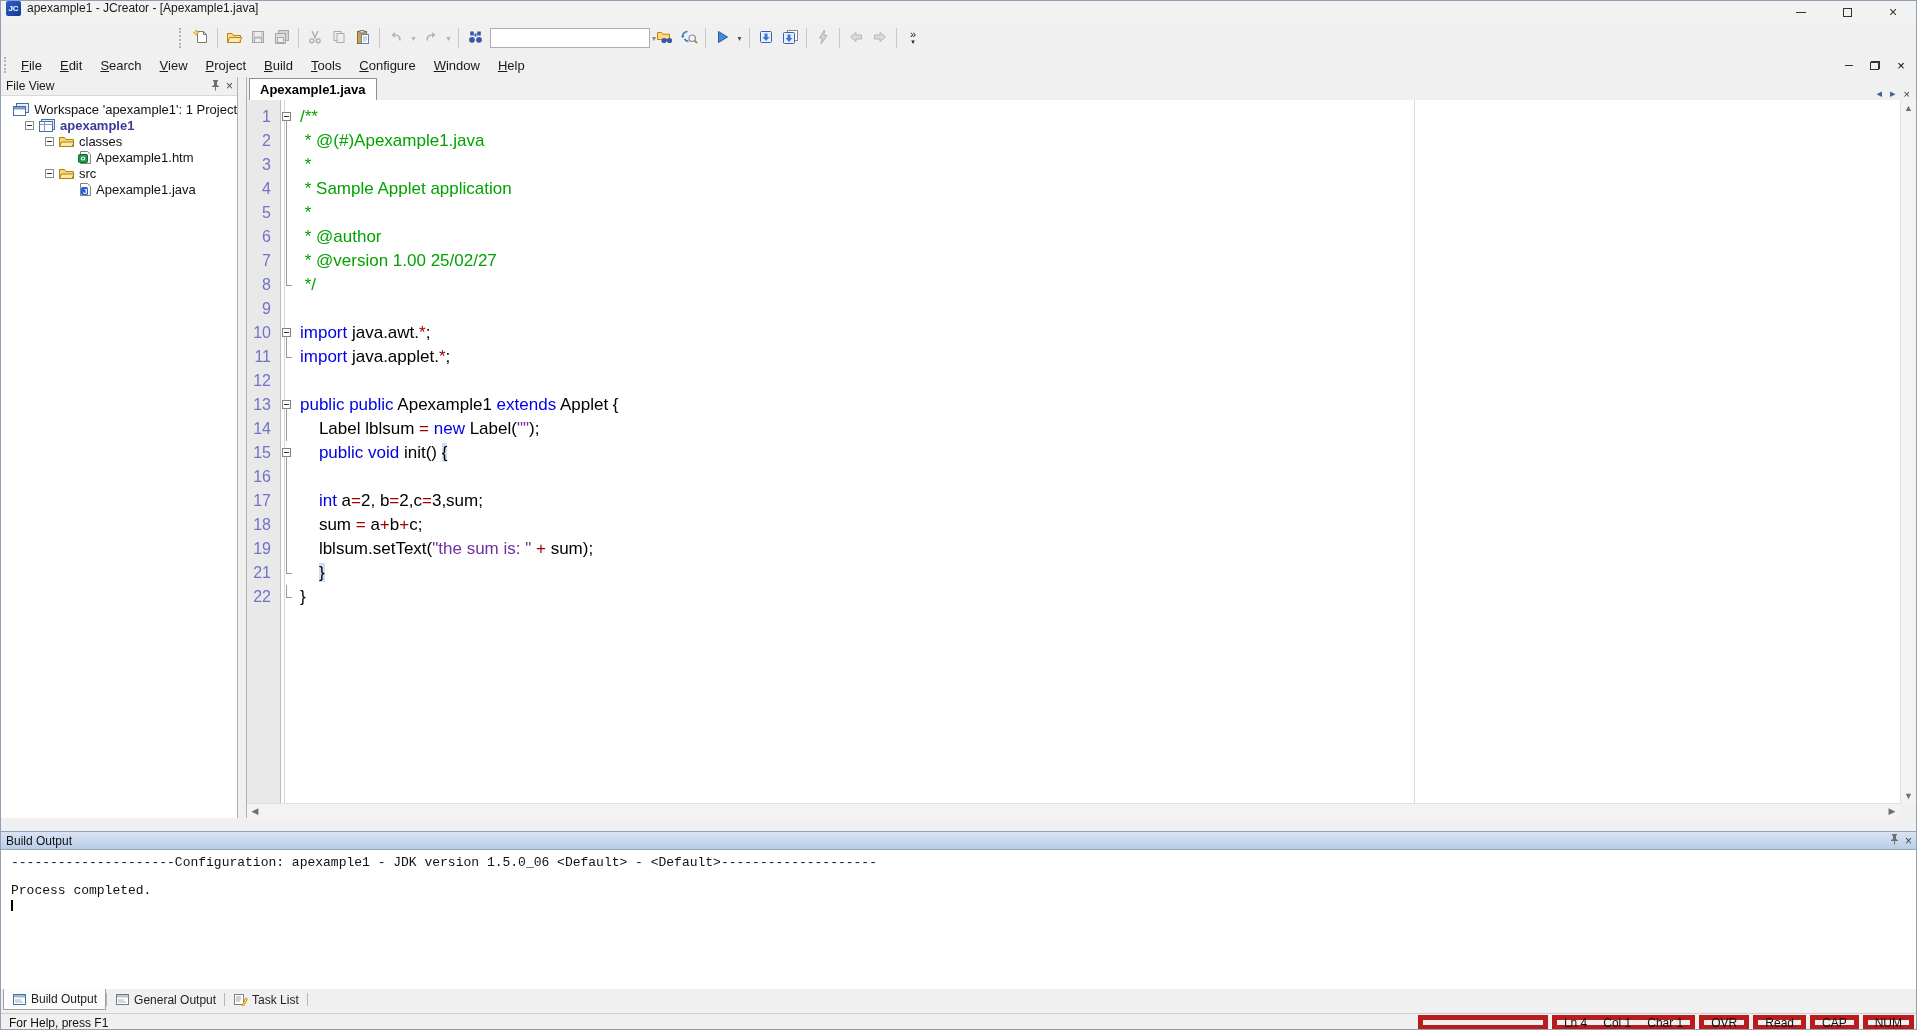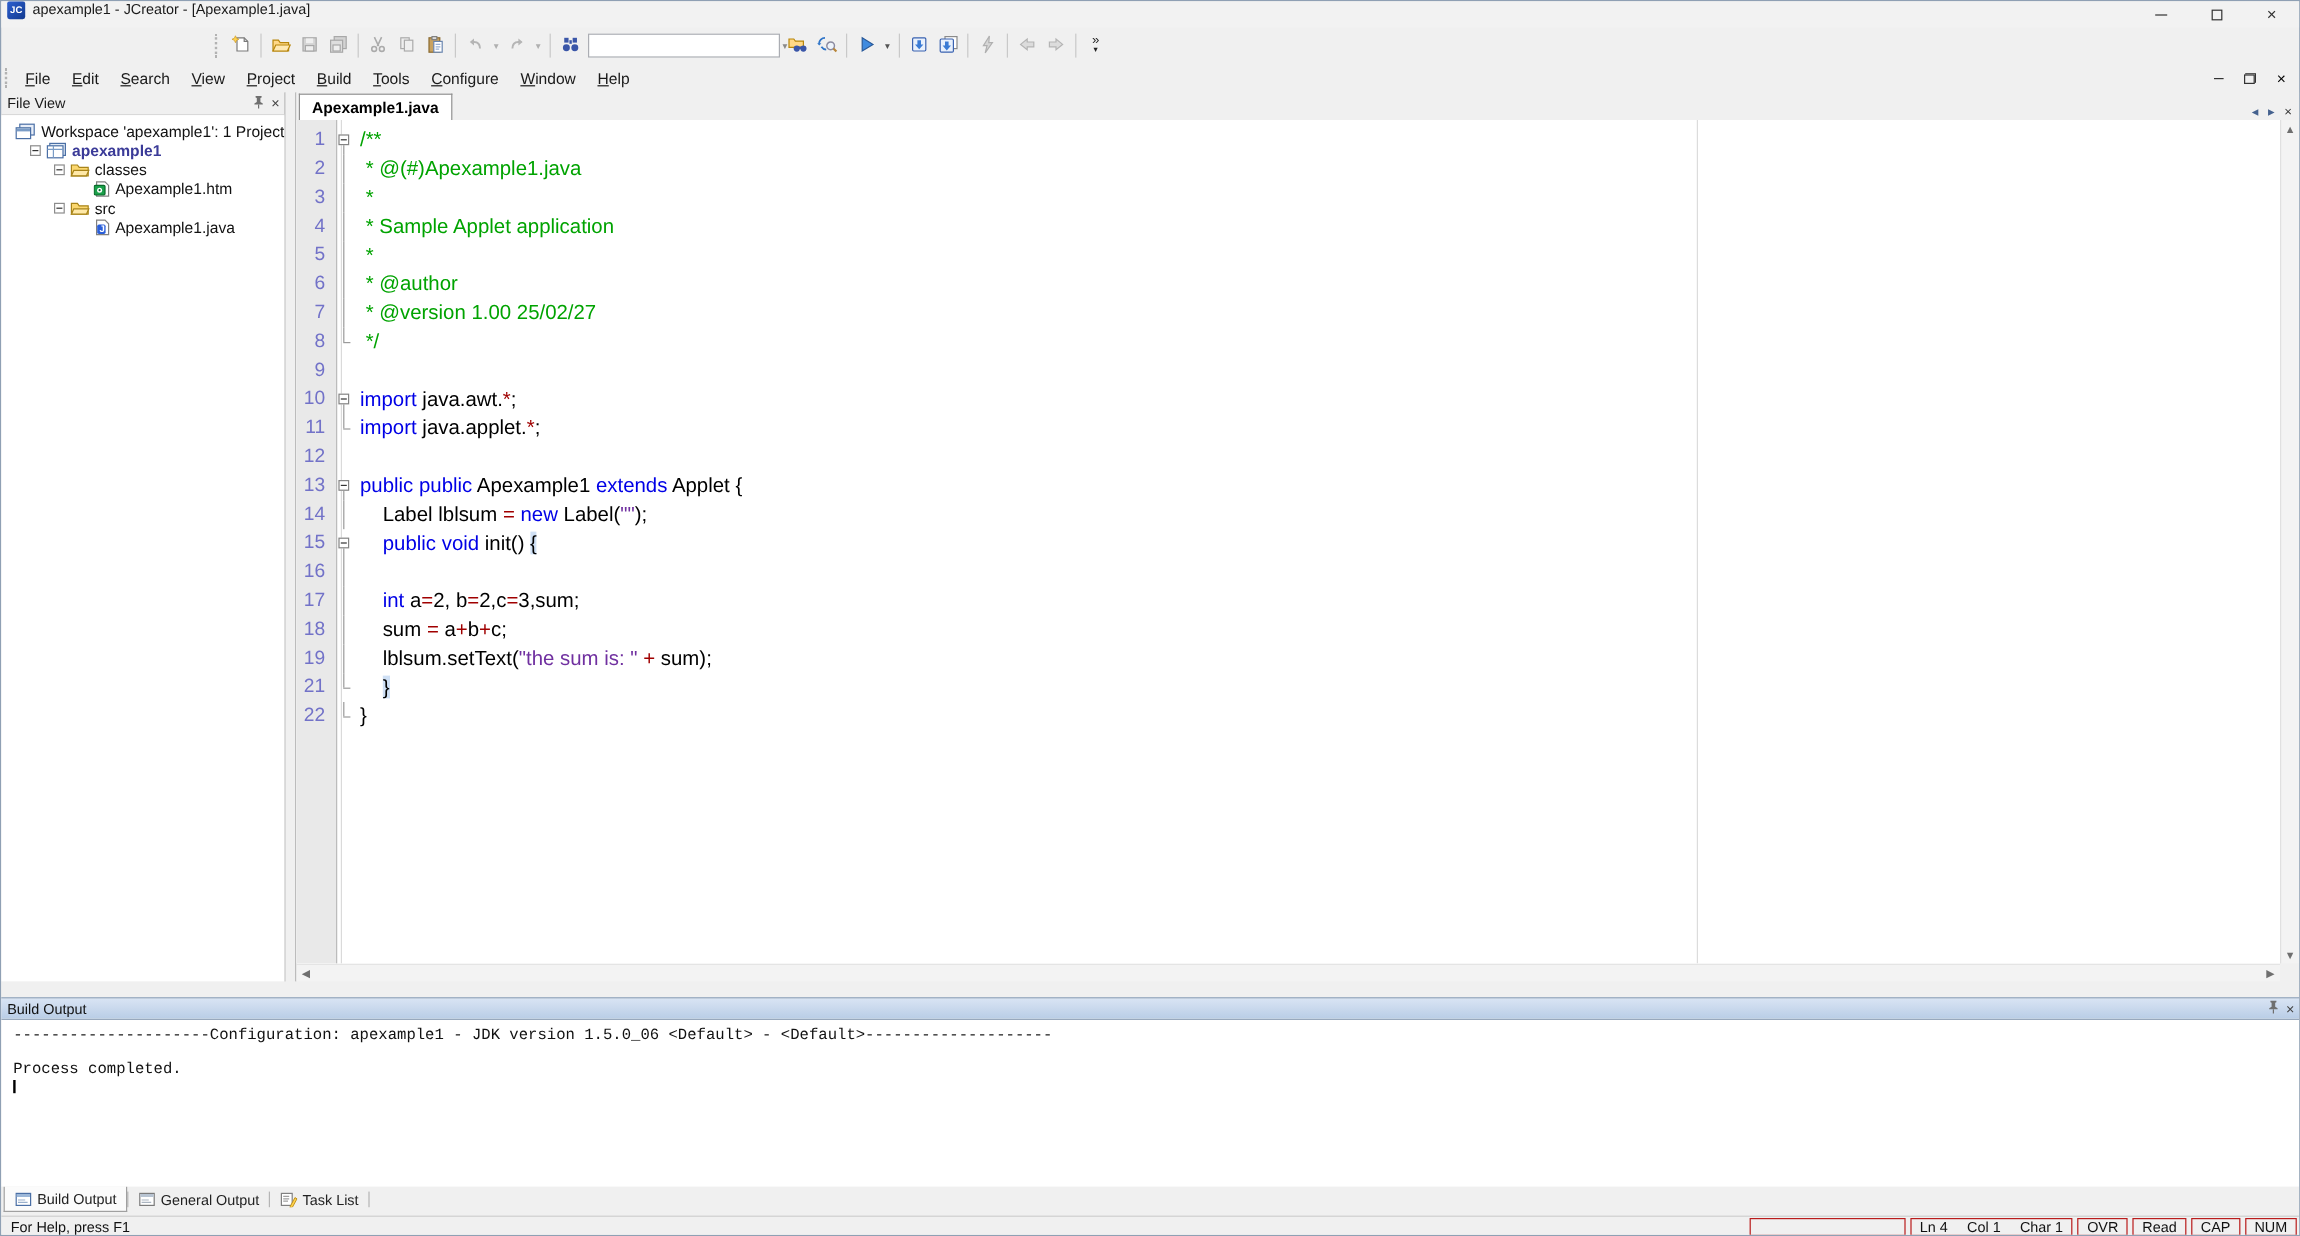--- a/index.html
+++ b/index.html
@@ -101,21 +101,21 @@
 
   
   #bottom-tabs { height:24px; flex:none; background:#f0f0f0; display:flex; align-items:flex-start; padding-left:2px; }
   .btab { height:21px; display:flex; align-items:center; gap:4px; font-size:12px; color:#222; padding:0 8px; }
   .btab.active { background:#fbfbfb; border:1px solid #a0a0a0; border-top:none; }
   .btab-sep { width:1px; height:13px; background:#b5b5b5; margin-top:4px; }
 
   
   #statusbar { height:18px; flex:none; background:#f0f0f0; border-top:1px solid #cfcfcf; display:flex; align-items:center; font-size:12px; color:#111; padding:0 2px 0 8px; }
   #sb-help { flex:1; }
-  .sb-box { border:1px solid #b91c1c; height:15px; display:flex; align-items:center; padding:0 7px; margin-left:4px; white-space:nowrap; }
+  .sb-box { border:5px solid #b91c1c; height:15px; display:flex; align-items:center; padding:0 7px; margin-left:4px; white-space:nowrap; }
   .sb-empty1 { width:130px; }
   .sb-pos span { margin-right:16px; }
   .sb-pos span:last-child { margin-right:0; }
 </style>
 </head>
 <body>
 
 <div id="titlebar">
   <div id="title-icon">JC</div>
   <div id="title-text">apexample1 - JCreator - [Apexample1.java]</div>

